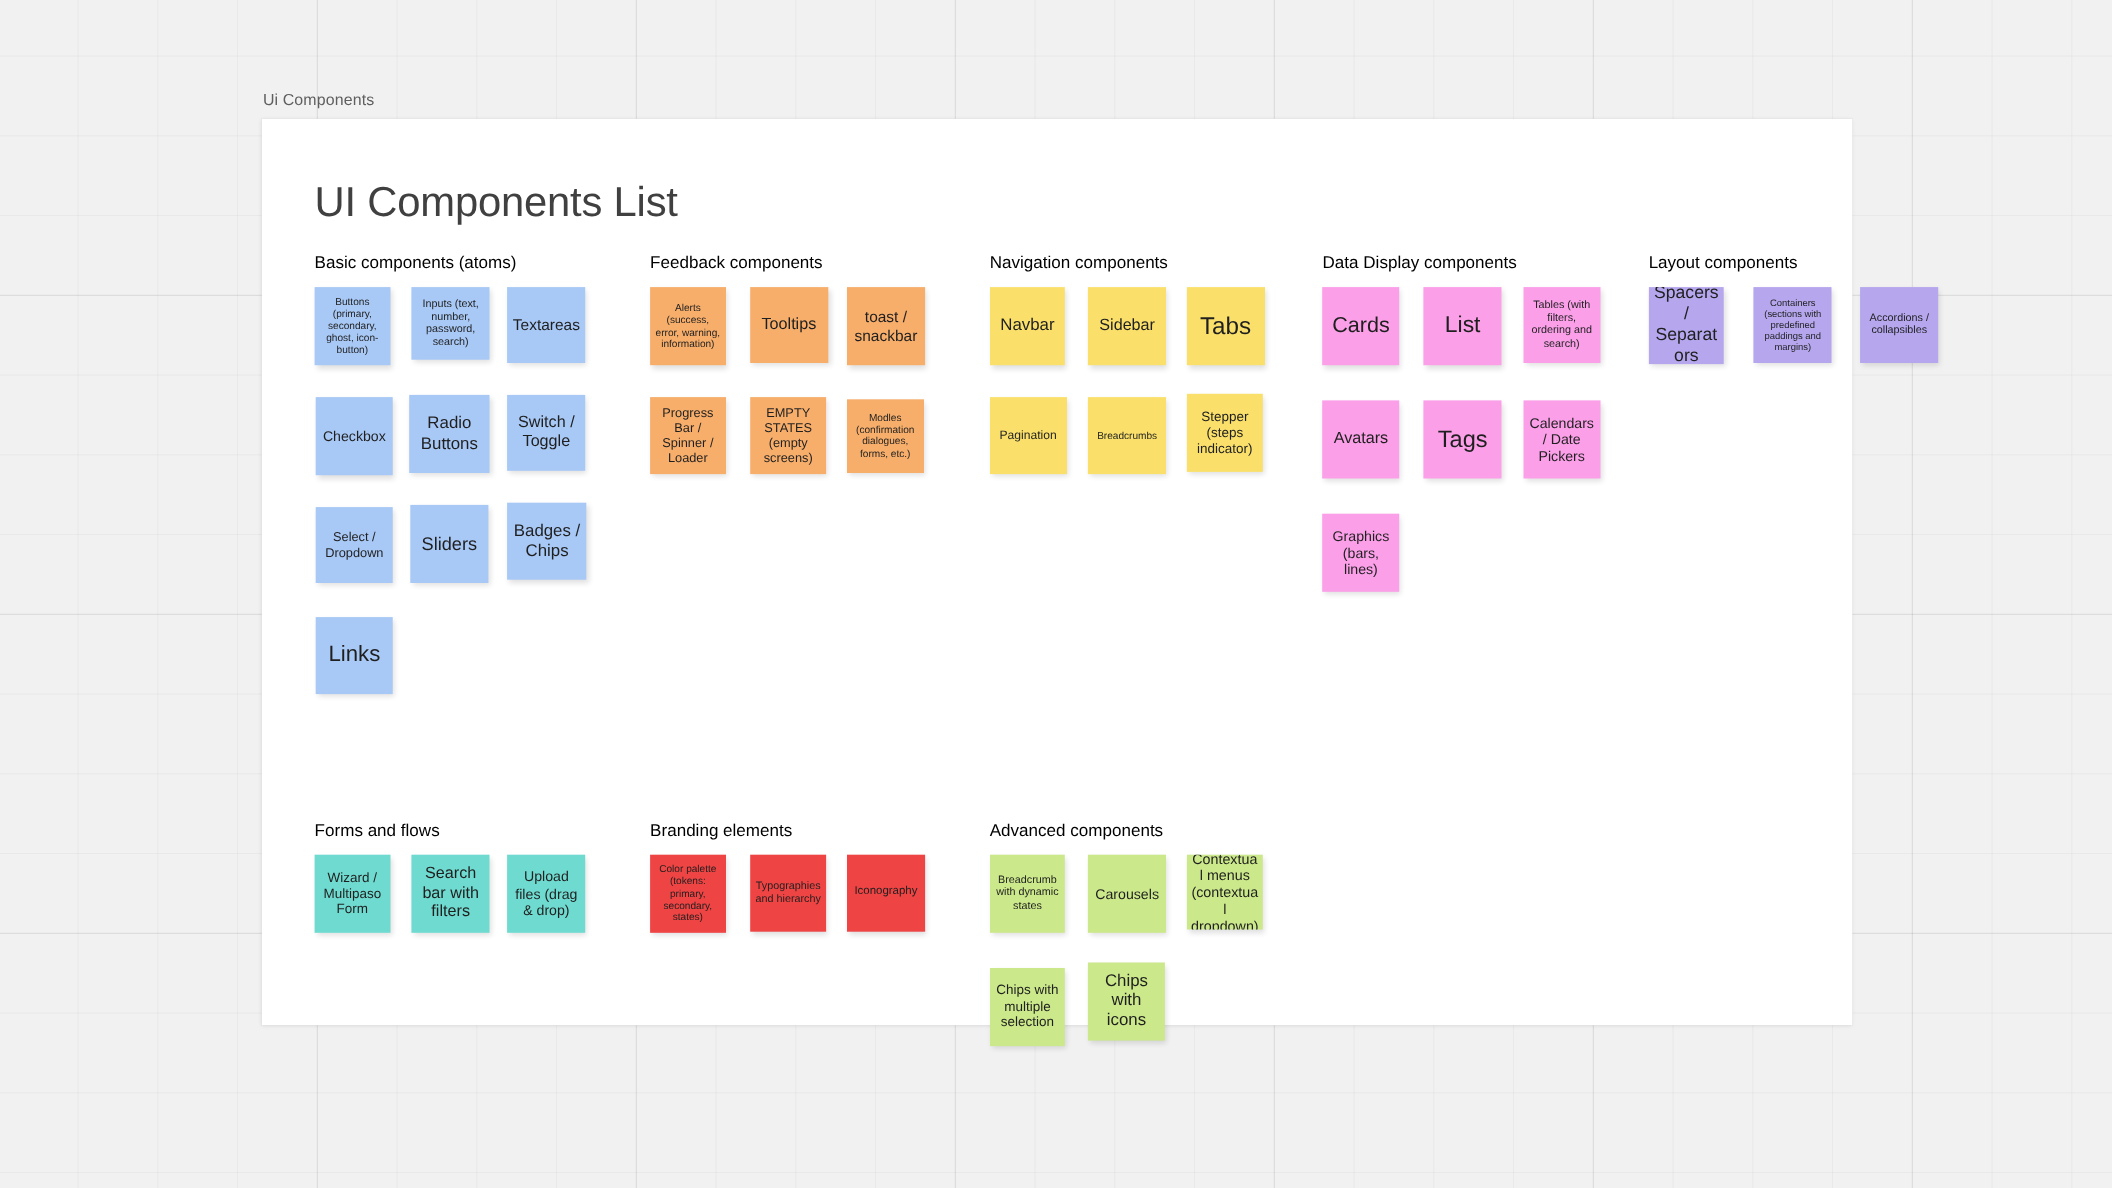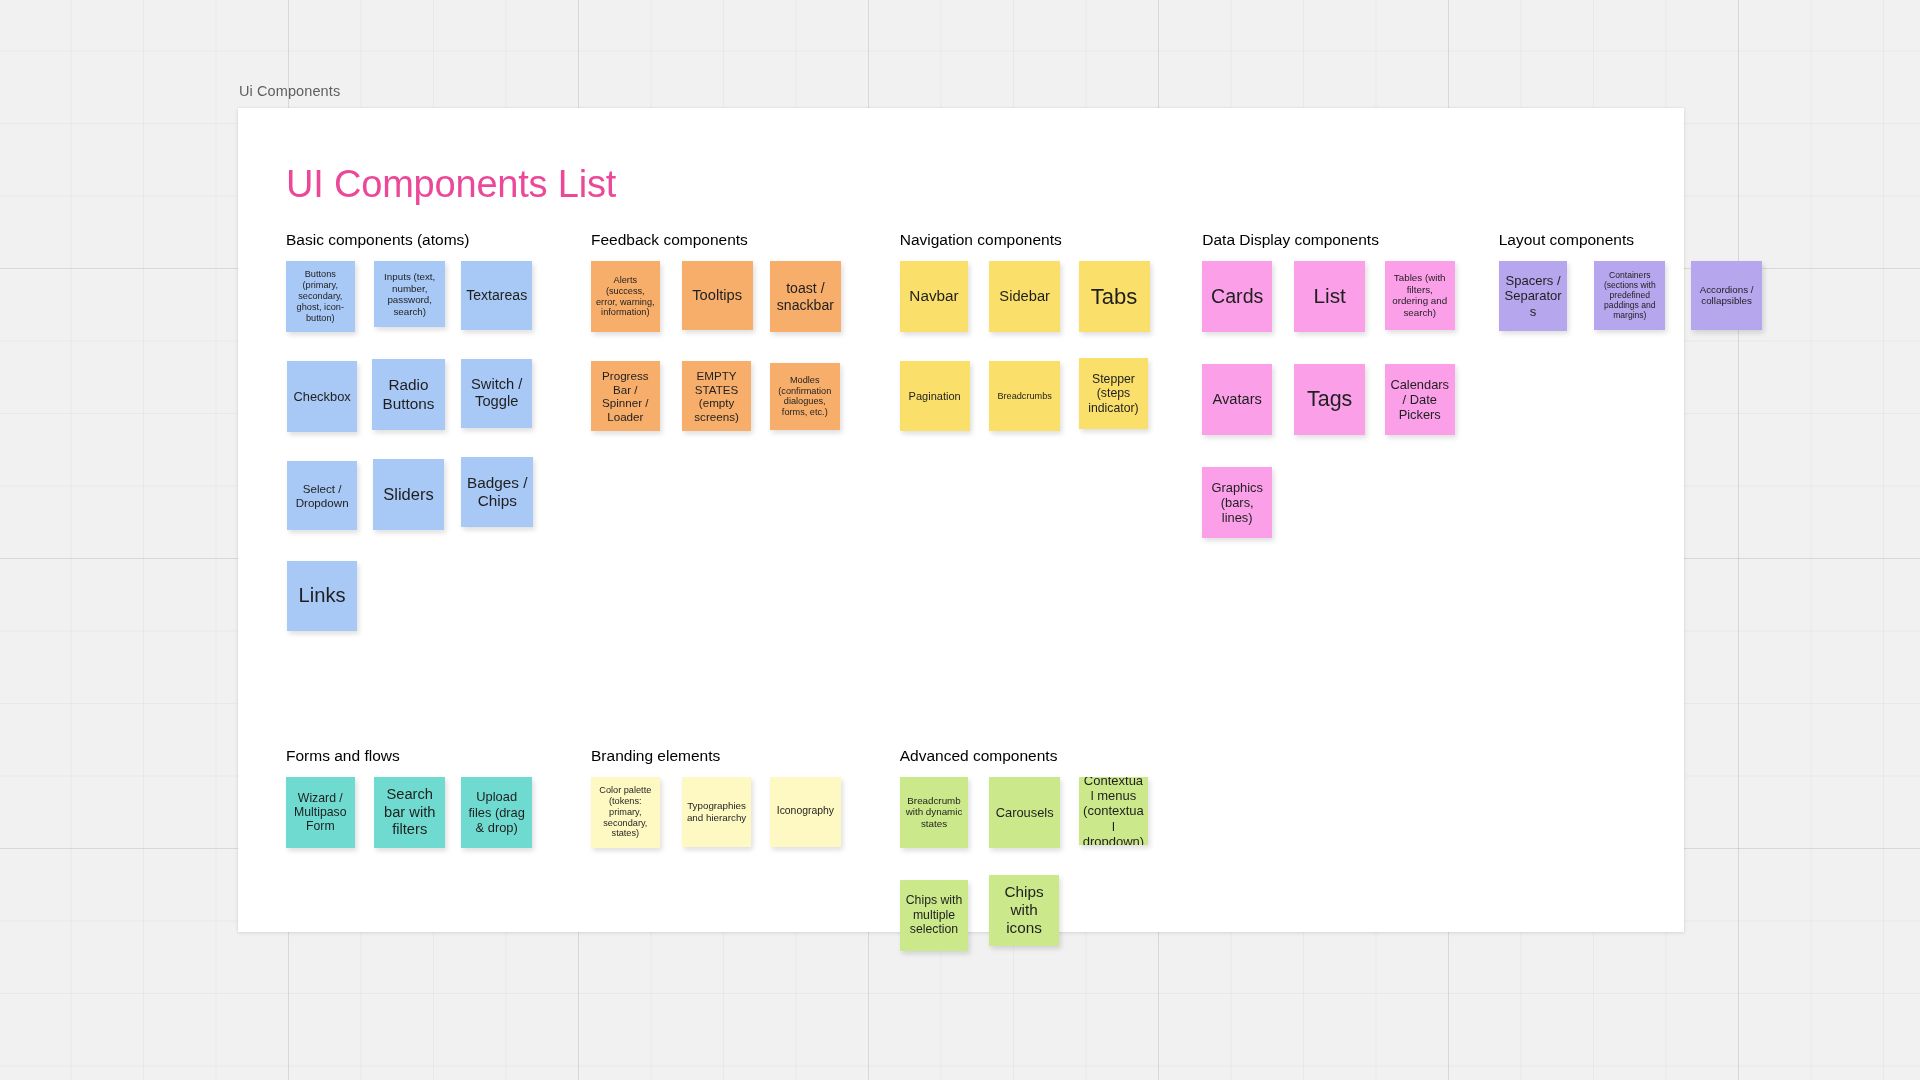--- a/index.html
+++ b/index.html
@@ -52,21 +52,21 @@
     background: #ffffff;
     box-shadow: 0 1px 4px rgba(0,0,0,0.10), 0 0 0 0.5px rgba(0,0,0,0.045);
   }
 
   #board-title {
     position: absolute;
     left: 48px;
     top: 55px;
     font-size: 38px;
     font-weight: 400;
-    color: #ec4899;
+    color: #404040;
     letter-spacing: -0.2px;
     white-space: nowrap;
   }
 
   
   .group {
     position: absolute;
   }
   .group-title {
     font-size: 15.5px;
@@ -101,21 +101,21 @@
   }
   .note span { display: block; width: 100%; }
 
   
   .c-blue   { background: #A8C8F5; }
   .c-orange { background: #F7AE6B; }
   .c-yellow { background: #FAE06A; }
   .c-pink   { background: #FA9FE8; }
   .c-purple { background: #B5A6ED; }
   .c-teal   { background: #6FDBD0; }
-  .c-green  { background: #fef9c3; }
+  .c-green  { background: #ef4444; }
   .c-lgreen { background: #CBE88A; }
 </style>
 </head>
 <body>
 
 <div id="canvas">
 
   <div id="frame-label">Ui Components</div>
 
   <div id="board">
@@ -225,21 +225,21 @@
             </div>
             <div class="note c-pink" style="left: 0px; top: 205.8px; width: 69.825px; height: 71.05px;">
               <span style="font-size: 12.8625px;">Graphics (bars, lines)</span>
             </div>
           </div>
         </div>
         <div class="group" style="left: 1260.75px; top: 123px;">
           <div class="group-title">Layout components</div>
           <div class="notes">
             <div class="note c-purple" style="left: 0px; top: 0px; width: 68.6px; height: 69.825px;">
-              <span style="font-size: 13px;">Spacers / Separators</span>
+              <span style="font-size: 16px;">Spacers / Separators</span>
             </div>
             <div class="note c-purple" style="left: 95.55px; top: 0px; width: 71.05px; height: 68.6px;">
               <span style="font-size: 8.575px;">Containers (sections with predefined paddings and margins)</span>
             </div>
             <div class="note c-purple" style="left: 192.325px; top: 0px; width: 71.05px; height: 68.6px;">
               <span style="font-size: 9.8px;">Accordions / collapsibles</span>
             </div>
           </div>
         </div>
         <div class="group" style="left: 48px; top: 638.725px;">

